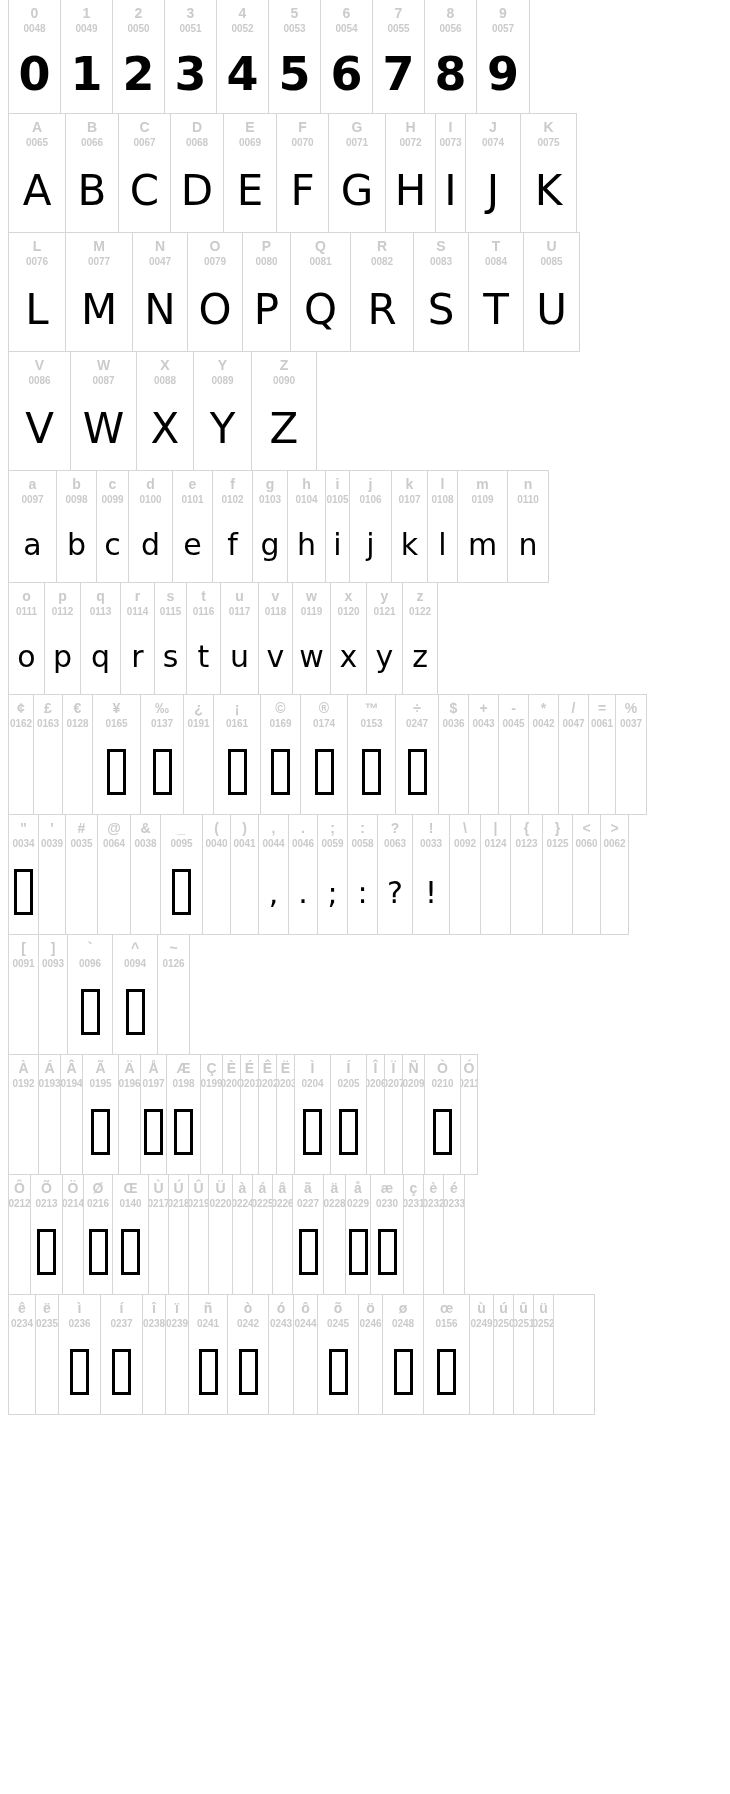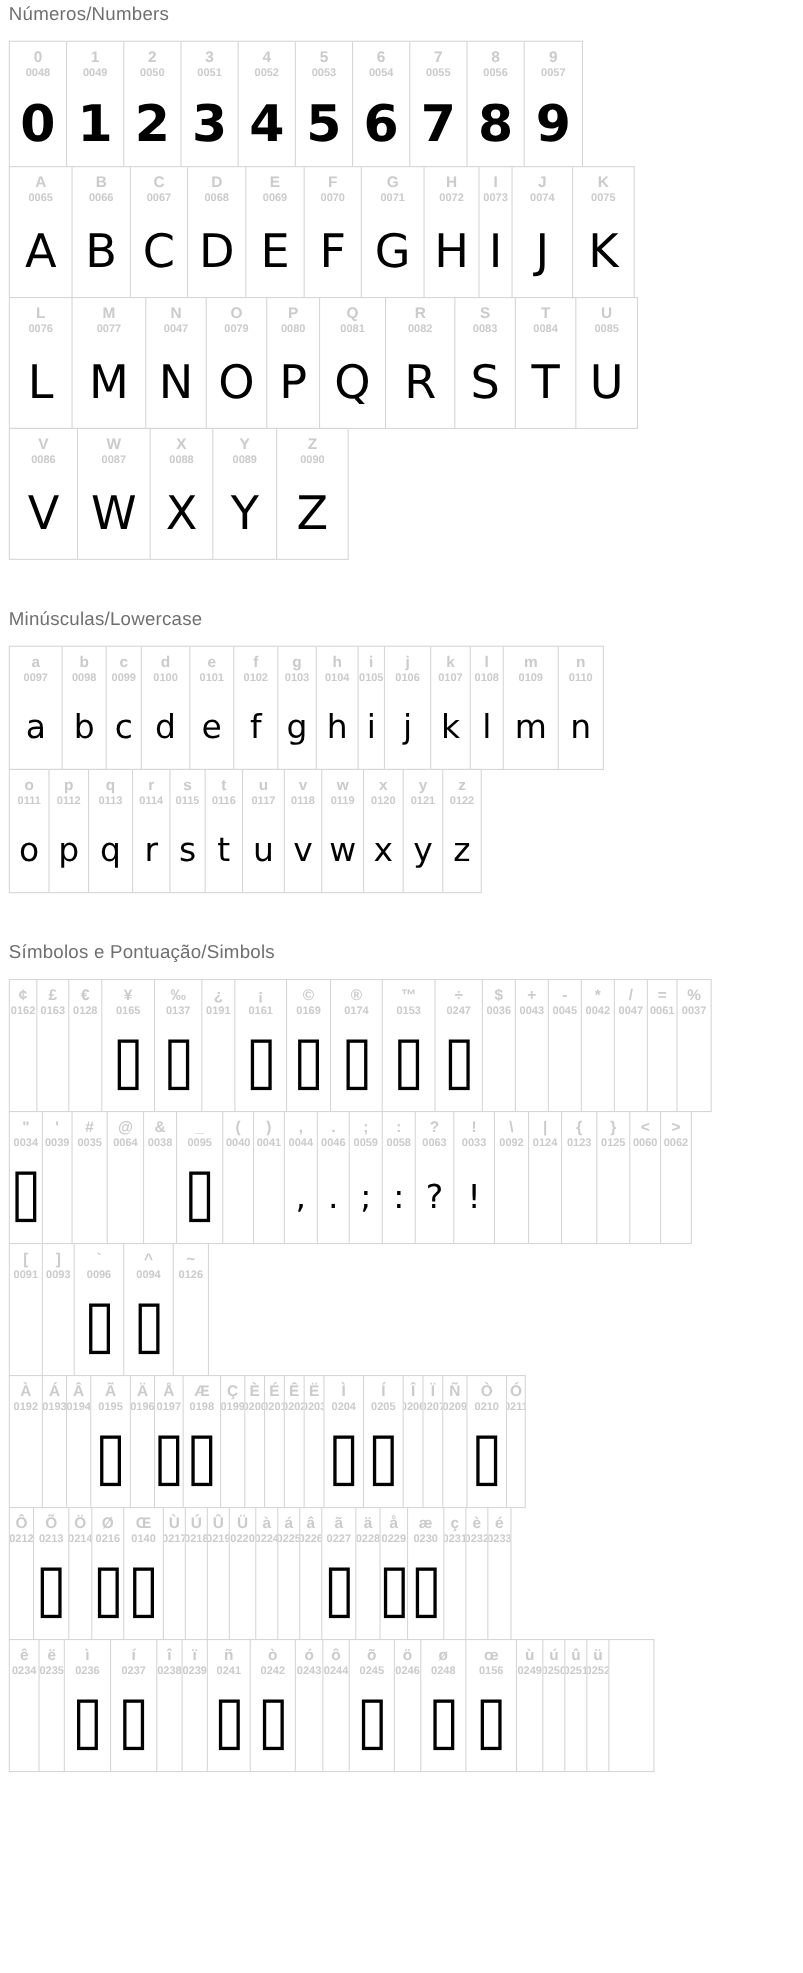--- a/index.html
+++ b/index.html
@@ -75,21 +75,20 @@
   .sec-uppercase .glyph{font-size:42px;}
   .sec-lowercase .glyph{font-size:30px;}
   .sec-symbols  .glyph{font-size:30px;}
 </style>
 </head>
 <body>
 
 <main>
 
   <section>
-    <h2 class="section-title first">Números/Numbers</h2>
     <div class="grid sec-numbers">
         <div class="grid-row">
           <div class="cell" style="width: 52px;">
             <div class="lab">0</div>
             <div class="code">0048</div>
             <div class="gz glyph">0</div>
           </div>
           <div class="cell" style="width: 52px;">
             <div class="lab">1</div>
             <div class="code">0049</div>
@@ -274,21 +273,20 @@
           <div class="cell" style="width: 64px;">
             <div class="lab">Z</div>
             <div class="code">0090</div>
             <div class="gz glyph">Z</div>
           </div>
         </div>
       </div>
   </section>
 
   <section>
-    <h2 class="section-title">Minúsculas/Lowercase</h2>
     <div class="grid sec-lowercase">
         <div class="grid-row">
           <div class="cell" style="width: 48px;">
             <div class="lab">a</div>
             <div class="code">0097</div>
             <div class="gz glyph">a</div>
           </div>
           <div class="cell" style="width: 40px;">
             <div class="lab">b</div>
             <div class="code">0098</div>
@@ -414,21 +412,20 @@
           <div class="cell" style="width: 34px;">
             <div class="lab">z</div>
             <div class="code">0122</div>
             <div class="gz glyph">z</div>
           </div>
         </div>
       </div>
   </section>
 
   <section>
-    <h2 class="section-title">Símbolos e Pontuação/Simbols</h2>
     <div class="grid sec-symbols">
         <div class="grid-row">
           <div class="cell" style="width: 25px;">
             <div class="lab">¢</div>
             <div class="code">0162</div>
             <div class="gz"></div>
           </div>
           <div class="cell" style="width: 29px;">
             <div class="lab">£</div>
             <div class="code">0163</div>

